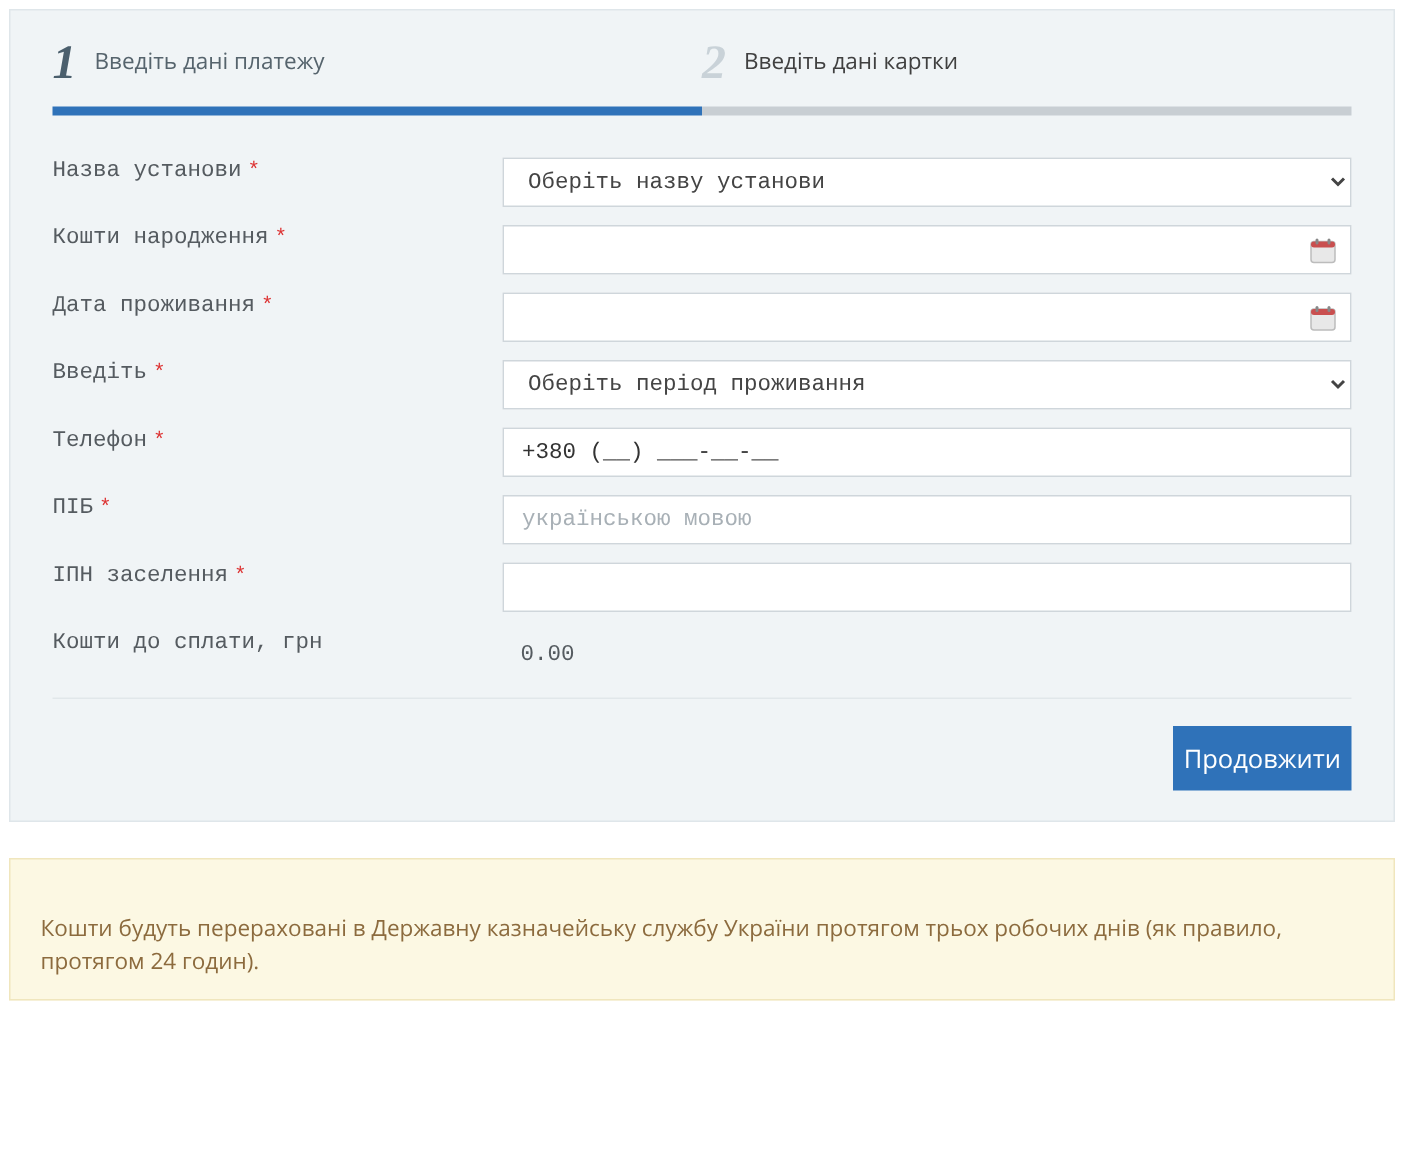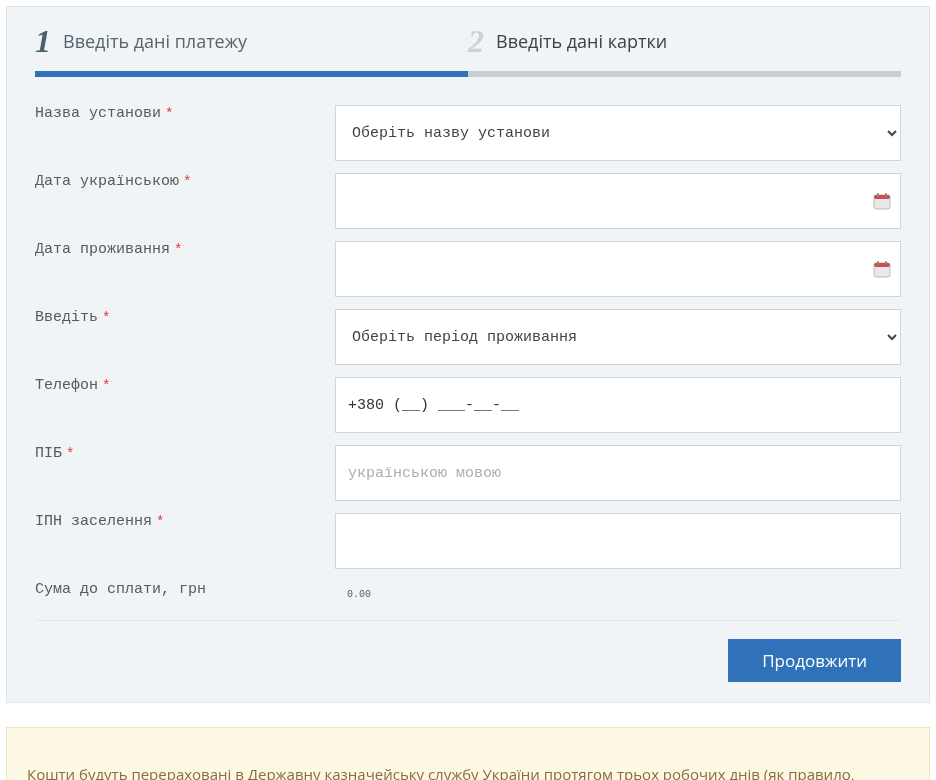--- a/index.html
+++ b/index.html
@@ -25,21 +25,21 @@
   .step-row { display:flex; align-items:center; gap:12px; }
   .step-num {
     font-size:32px;
     font-weight:700;
     line-height:1;
     font-style:italic;
     font-family:Georgia, "Times New Roman", serif;
   }
   .step.active .step-num { color:#4b5f6d; }
   .step.inactive .step-num { color:#c9d2d8; }
-  .step-label { font-size:18px; }
+  .step-label { font-size:15px; }
   .step.active .step-label { color:#56646d; }
   .step.inactive .step-label { color:#404040; }
   .progress {
     display:flex;
     height:6px;
     margin-bottom:28px;
   }
   .progress .seg { flex:1 1 0; }
   .progress .seg.active { background:#2f72b9; }
   .progress .seg.inactive { background:#c8ced3; }
@@ -56,32 +56,32 @@
     font-size:15px;
     color:#555b60;
     display:flex;
     align-items:center;
     gap:4px;
   }
   .row .lbl .req { color:#d33; font-size:14px; }
   .row .ctl { flex:1 1 auto; position:relative; }
   .ctl select, .ctl input, .ctl .input-like {
     width:100%;
-    height:56px;
+    height:33px;
     border:1px solid #cfd6db;
     background:#ffffff;
     padding:0 12px;
     font-size:15px;
     color:#333;
     font-family:inherit;
   }
   .ctl select { appearance:auto; color:#444; }
   .ctl input::placeholder { color:#a8b0b6; }
   .static-val {
-    font-size:10px;
+    font-size:15px;
     color:#555b60;
     padding:8px 12px 8px 12px;
   }
   .cal-icon {
     position:absolute;
     right:10px;
     top:50%;
     transform:translateY(-50%);
     pointer-events:auto;
   }
@@ -92,21 +92,21 @@
     border-top:1px solid #e1e7ea;
     margin:6px 0 18px 0;
   }
 
   .btn-row { display:flex; justify-content:flex-end; }
   .btn-primary {
     background:#2f72b9;
     color:#fff;
     border:none;
     font-size:17px;
-    padding:10px 34px;
+    padding:10px 7px;
     cursor:pointer;
     font-family:inherit;
   }
 
   .notice {
     margin:24px 6px 6px 6px;
     background:#fcf8e3;
     border:1px solid #f0e6bd;
     padding:14px 20px;
     font-size:15px;
@@ -148,21 +148,21 @@
       </div>
       <div class="ctl">
         <select>
           <option>Оберіть назву установи</option>
         </select>
       </div>
     </div>
 
     <div class="row">
       <div class="lbl">
-        <span>Дата українською</span>
+        <span>Кошти народження</span>
         <span class="req">*</span>
       </div>
       <div class="ctl">
         <input type="text" style="">
         <span class="cal-icon">
           <svg width="18" height="18" viewBox="0 0 18 18">
             <rect x="1" y="3" width="16" height="14" rx="2" fill="#e8e8e8" stroke="#bcbcbc"></rect>
             <rect x="1" y="3" width="16" height="4" rx="2" fill="#c94f4f"></rect>
             <rect x="4" y="1" width="2" height="4" rx="1" fill="#888"></rect>
             <rect x="12" y="1" width="2" height="4" rx="1" fill="#888"></rect>
@@ -226,21 +226,21 @@
         <span>ІПН заселення</span>
         <span class="req">*</span>
       </div>
       <div class="ctl">
         <input type="text" style="">
       </div>
     </div>
 
     <div class="row">
       <div class="lbl">
-        <span>Сума до сплати, грн</span>
+        <span>Кошти до сплати, грн</span>
       </div>
       <div class="ctl">
         <div class="static-val">0.00</div>
       </div>
     </div>
 
     <hr class="sep">
 
     <div class="btn-row">
       <button class="btn-primary">Продовжити</button>

